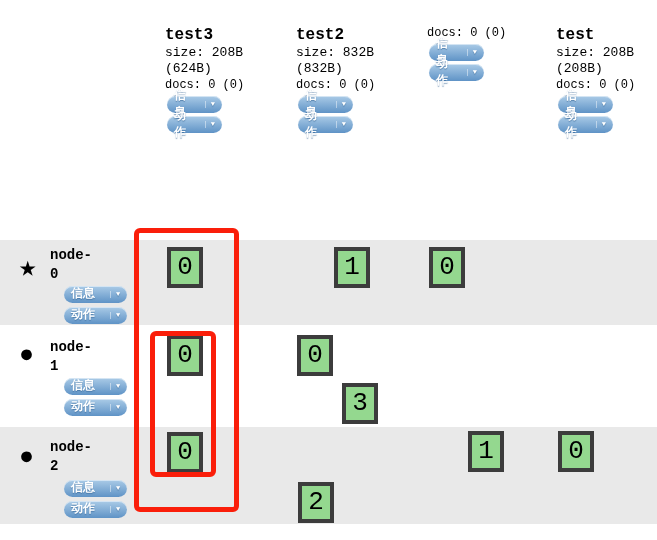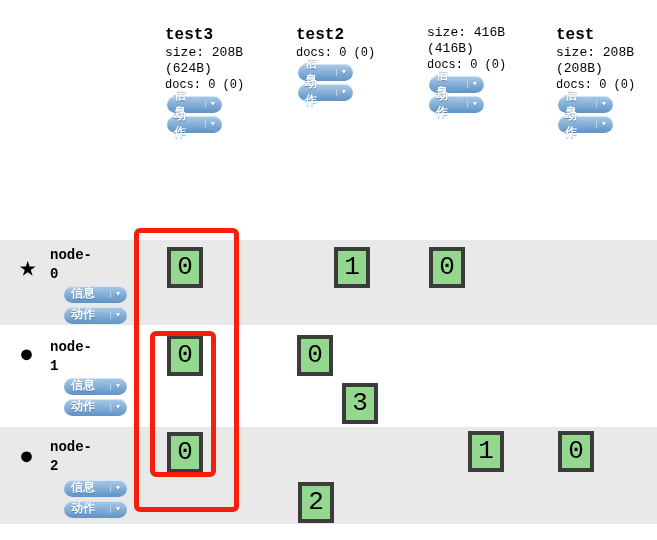--- a/index.html
+++ b/index.html
@@ -60,33 +60,33 @@
       <span class="arr">▼</span>
     </div>
     <div class="btn">
       <span>动作</span>
       <span class="arr">▼</span>
     </div>
   </div>
 
   <div class="index-col" style="left:296px">
     <div class="index-title">test2</div>
+    <div class="index-size">size: 832B (832B)</div>
     <div class="index-docs">docs: 0 (0)</div>
     <div class="btn">
       <span>信息</span>
       <span class="arr">▼</span>
     </div>
     <div class="btn">
       <span>动作</span>
       <span class="arr">▼</span>
     </div>
   </div>
 
   <div class="index-col" style="left:427px">
-    <div class="index-size">size: 416B (416B)</div>
     <div class="index-docs">docs: 0 (0)</div>
     <div class="btn">
       <span>信息</span>
       <span class="arr">▼</span>
     </div>
     <div class="btn">
       <span>动作</span>
       <span class="arr">▼</span>
     </div>
   </div>

